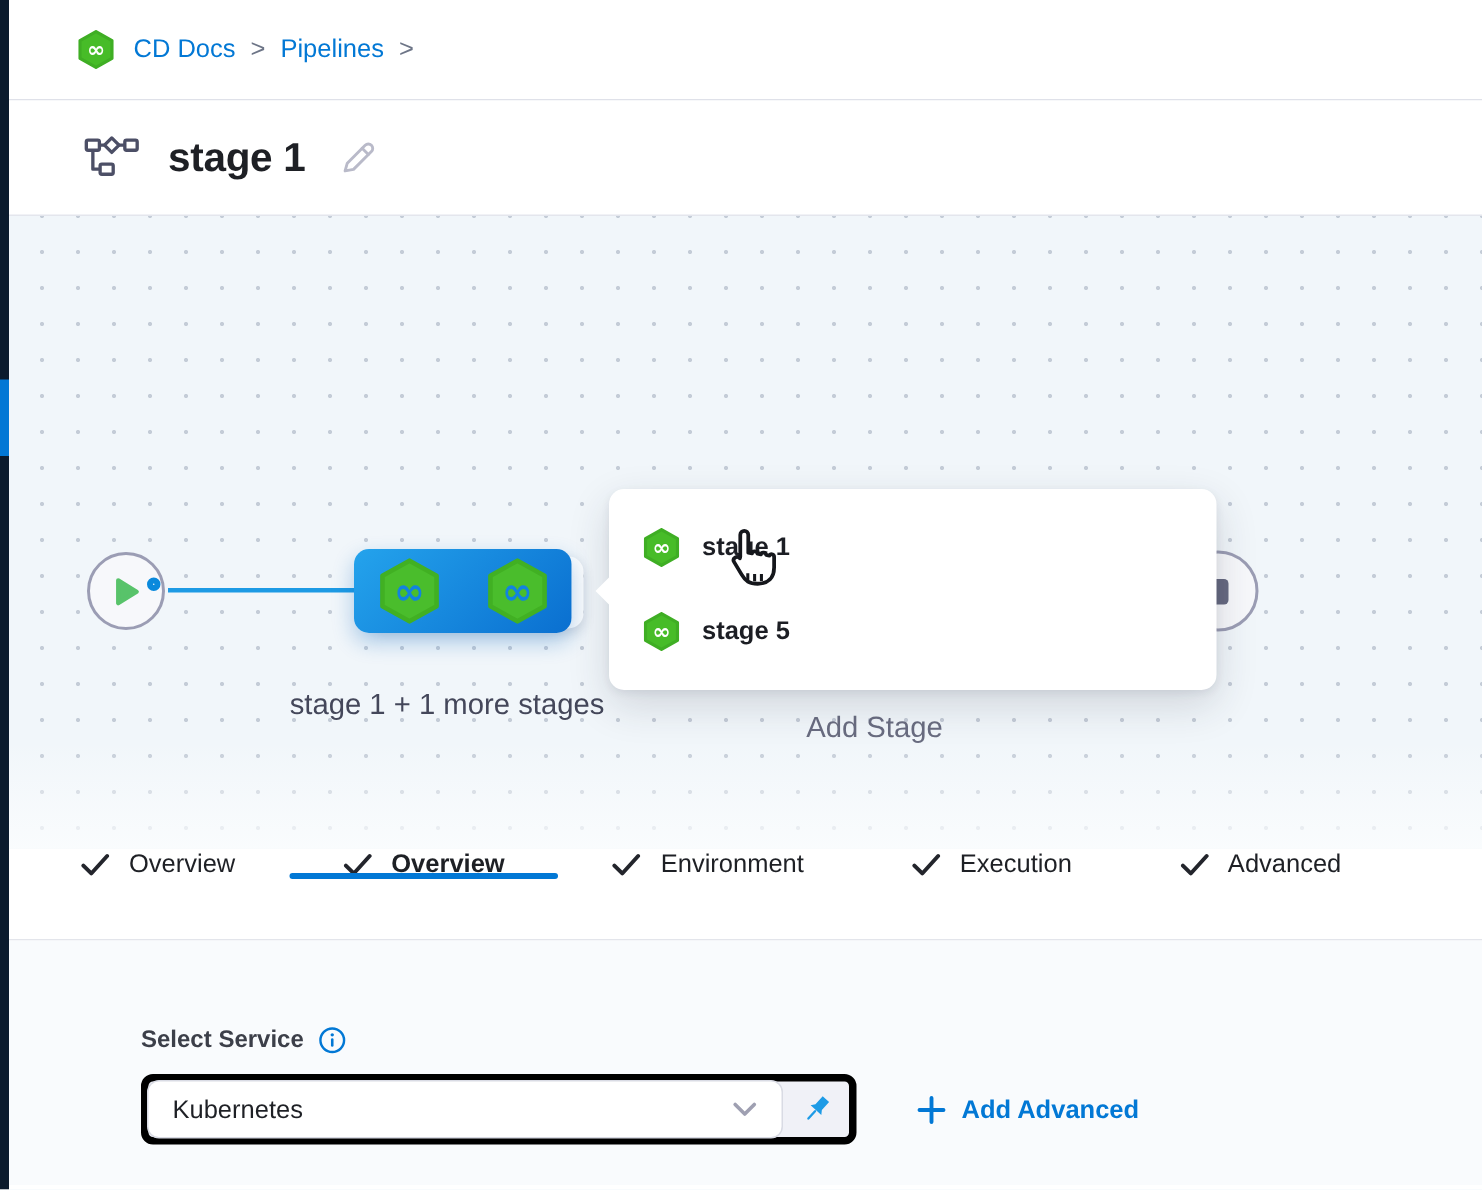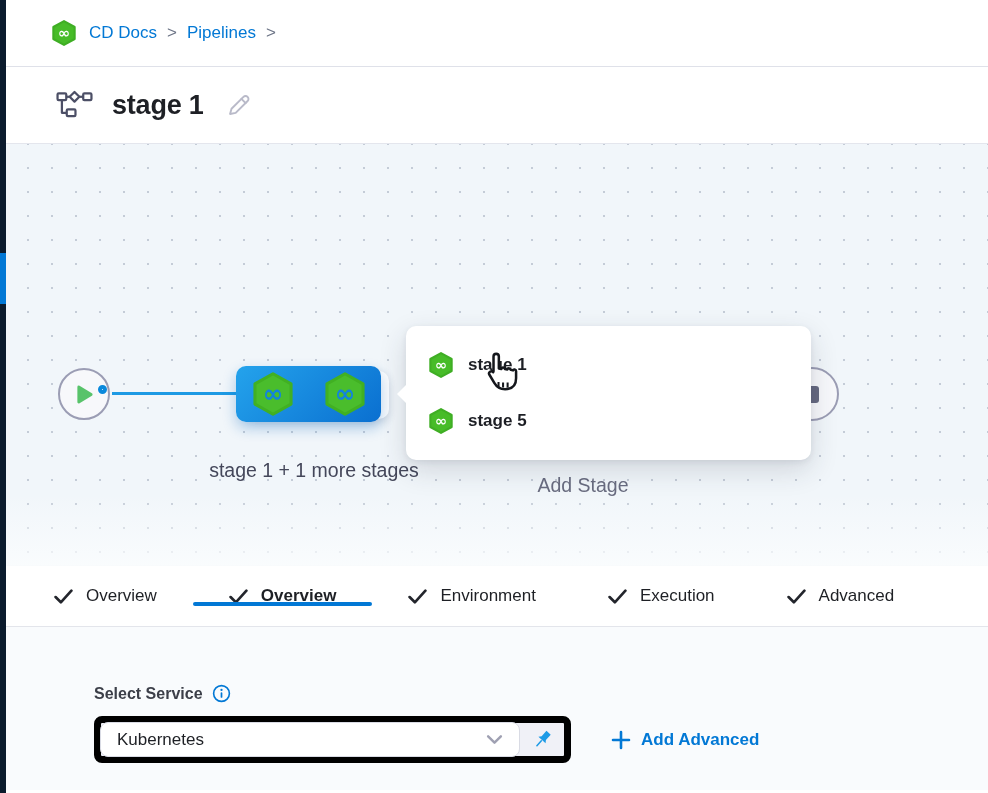--- a/index.html
+++ b/index.html
@@ -40,49 +40,49 @@
   .stacked-card { position:absolute; left:241px; top:227px; width:142px; height:48px; background:#fff;
     border-radius:10px; box-shadow:0 3px 8px rgba(40,41,61,.14); z-index:2; }
   .stage-group-box { position:absolute; left:230px; top:222px; width:145px; height:56px; border-radius:10px;
     background:linear-gradient(135deg,#24a3ec,#0a6fd0); box-shadow:0 6px 14px rgba(13,103,191,.32);
     display:flex; align-items:center; justify-content:center; gap:28px; z-index:3; cursor:pointer; }
 
   .stop-node { position:absolute; left:779px; top:223px; width:54px; height:54px; border-radius:50%;
     background:#f7f8fb; border:2px solid #9b9db4; display:flex; align-items:center; justify-content:center; z-index:2; }
   .stop-square { width:14px; height:17px; border-radius:3px; background:#666980; }
 
-  .group-label { position:absolute; left:203px; top:310px; width:210px; text-align:center;
+  .group-label { position:absolute; left:187px; top:310px; width:210px; text-align:center;
     font-size:19.5px; line-height:33px; color:#44475a; z-index:2; }
   .add-stage-label { position:absolute; left:492px; top:330px; width:170px; text-align:center;
     font-size:19.5px; color:#696c80; z-index:2; cursor:pointer; }
 
   .stage-popup { position:absolute; left:400px; top:182px; width:405px; height:134px; background:#fff;
     border-radius:10px; box-shadow:0 10px 28px rgba(40,41,61,.16), 0 2px 6px rgba(40,41,61,.08); z-index:5;
     display:flex; flex-direction:column; gap:19px; padding:21px 22px; }
   .stage-popup::before { content:""; position:absolute; left:-9px; top:59px; width:0; height:0;
     border-top:9px solid transparent; border-bottom:9px solid transparent; border-right:9px solid #fff; }
   .popup-item { display:flex; align-items:center; gap:14px; height:38px; cursor:pointer; }
   .popup-item-label { font-size:17px; font-weight:600; color:#1c1e24; }
   .hand-cursor { position:absolute; left:72px; top:24px; z-index:6; pointer-events:none; }
 
   
-  .tab-bar { height:61px; background:#fff; border-bottom:1px solid #e3e5eb; display:flex; align-items:center;
+  .tab-bar { height:61px; background:#fff; border-bottom:1px solid #e3e5eb; display:flex; align-items:flex-start;
     padding-left:12px; position:relative; box-shadow:0 2px 4px rgba(96,97,112,.05); }
   .tab { display:flex; align-items:center; gap:13px; padding:0 36px; font-size:17px; font-weight:500;
     color:#1e2025; position:relative; cursor:pointer; white-space:nowrap; }
   .tab.active { font-weight:700; }
   .tab.active::after { content:""; position:absolute; left:0; right:0; bottom:0; height:4px;
     background:#0278d5; border-radius:2px; }
 
   
   .content { height:163px; background:#f9fbfd; position:relative; }
   .select-label-row { position:absolute; left:88px; top:57px; display:flex; align-items:center; gap:9px;
     font-size:16px; font-weight:700; color:#3c3f49; }
   .select-row { position:absolute; left:88px; top:89px; display:flex; align-items:center; }
-  .select-wrapper { width:477px; height:47px; border:7px solid #000000; border-radius:8px; background:#f0f1f7; display:flex; }
+  .select-wrapper { width:477px; height:47px; border:5px solid #000000; border-radius:8px; background:#f0f1f7; display:flex; }
   .select-input { flex:1; background:#fff; border:1px solid #d9dbe4; border-radius:8px; margin:-1px 0 -1px -1px;
     display:flex; align-items:center; justify-content:space-between; padding:0 16px; cursor:pointer; }
   .select-value { font-size:17px; color:#1e2025; }
   .pin-btn { width:44px; display:flex; align-items:center; justify-content:center; cursor:pointer; }
   .add-service-btn { margin-left:40px; height:47px; display:flex; align-items:center; gap:10px;
     color:#0278d5; font-size:17px; font-weight:700; cursor:pointer; }
 </style>
 </head>
 <body>
 

